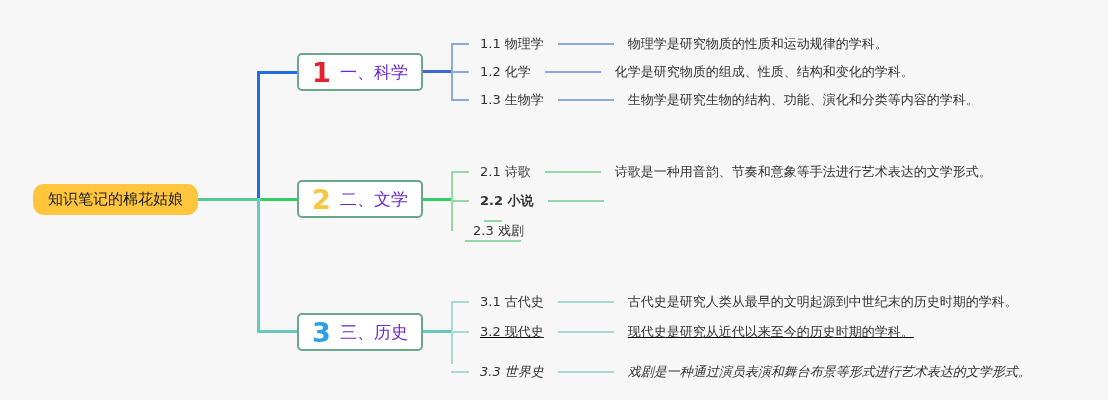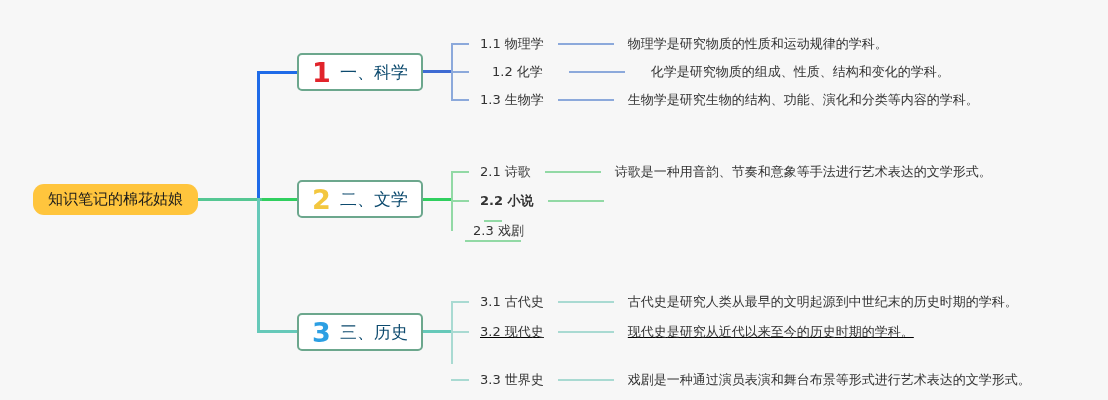--- a/index.html
+++ b/index.html
@@ -26,21 +26,21 @@
     font-weight:normal;font-size:15px;line-height:1;
     padding:8px 15px;border-radius:11px;white-space:nowrap;
   }
   .branch-node{
     position:absolute;left:297px;width:126px;height:38px;box-sizing:border-box;
     background:#ffffff;border:2px solid var(--branch_border);border-radius:5px;
     display:flex;align-items:center;justify-content:center;gap:9px;white-space:nowrap;
   }
   .branch-num{font-size:27px;font-weight:800;line-height:1;}
   .num1{color:var(--num1);} .num2{color:var(--num2);} .num3{color:var(--num3);}
-  .branch-label{font-size:17px;color:#0c4a6e;}
+  .branch-label{font-size:17px;color:#6d28d9;}
   .bn1{top:53px;} .bn2{top:180px;} .bn3{top:313px;}
 
   .row{
     position:absolute;left:451px;height:22px;
     display:flex;align-items:center;white-space:nowrap;
   }
   .stub{width:18px;height:2px;flex:none;}
   .sub-label{font-size:13px;color:var(--text);margin-left:11px;}
   .link2{width:56px;height:2px;margin:0 14px;flex:none;}
   .desc{font-size:13px;color:var(--text);}
@@ -79,21 +79,21 @@
     <span class="branch-num num3">3</span>
     <span class="branch-label">三、历史</span>
   </div>
 
   <div class="row" style="top:33px;">
     <div class="stub c1"></div>
     <span class="sub-label">1.1 物理学</span>
     <div class="link2 c1"></div>
     <span class="desc">物理学是研究物质的性质和运动规律的学科。</span>
   </div>
-  <div class="row" style="top:61px;gap:12px;">
+  <div class="row" style="top:61px;">
     <div class="stub c1"></div>
     <span class="sub-label">1.2 化学</span>
     <div class="link2 c1"></div>
     <span class="desc">化学是研究物质的组成、性质、结构和变化的学科。</span>
   </div>
   <div class="row" style="top:89px;">
     <div class="stub c1"></div>
     <span class="sub-label">1.3 生物学</span>
     <div class="link2 c1"></div>
     <span class="desc">生物学是研究生物的结构、功能、演化和分类等内容的学科。</span>
@@ -121,20 +121,20 @@
     <span class="sub-label">3.1 古代史</span>
     <div class="link2 c3"></div>
     <span class="desc">古代史是研究人类从最早的文明起源到中世纪末的历史时期的学科。</span>
   </div>
   <div class="row" style="top:321px;text-decoration:underline;">
     <div class="stub c3"></div>
     <span class="sub-label">3.2 现代史</span>
     <div class="link2 c3"></div>
     <span class="desc">现代史是研究从近代以来至今的历史时期的学科。</span>
   </div>
-  <div class="row" style="top:369px;">
+  <div class="row" style="top:361px;font-style:italic;">
     <div class="stub c3"></div>
     <span class="sub-label">3.3 世界史</span>
     <div class="link2 c3"></div>
     <span class="desc">戏剧是一种通过演员表演和舞台布景等形式进行艺术表达的文学形式。</span>
   </div>
 
 </div>
 
 </body></html>

